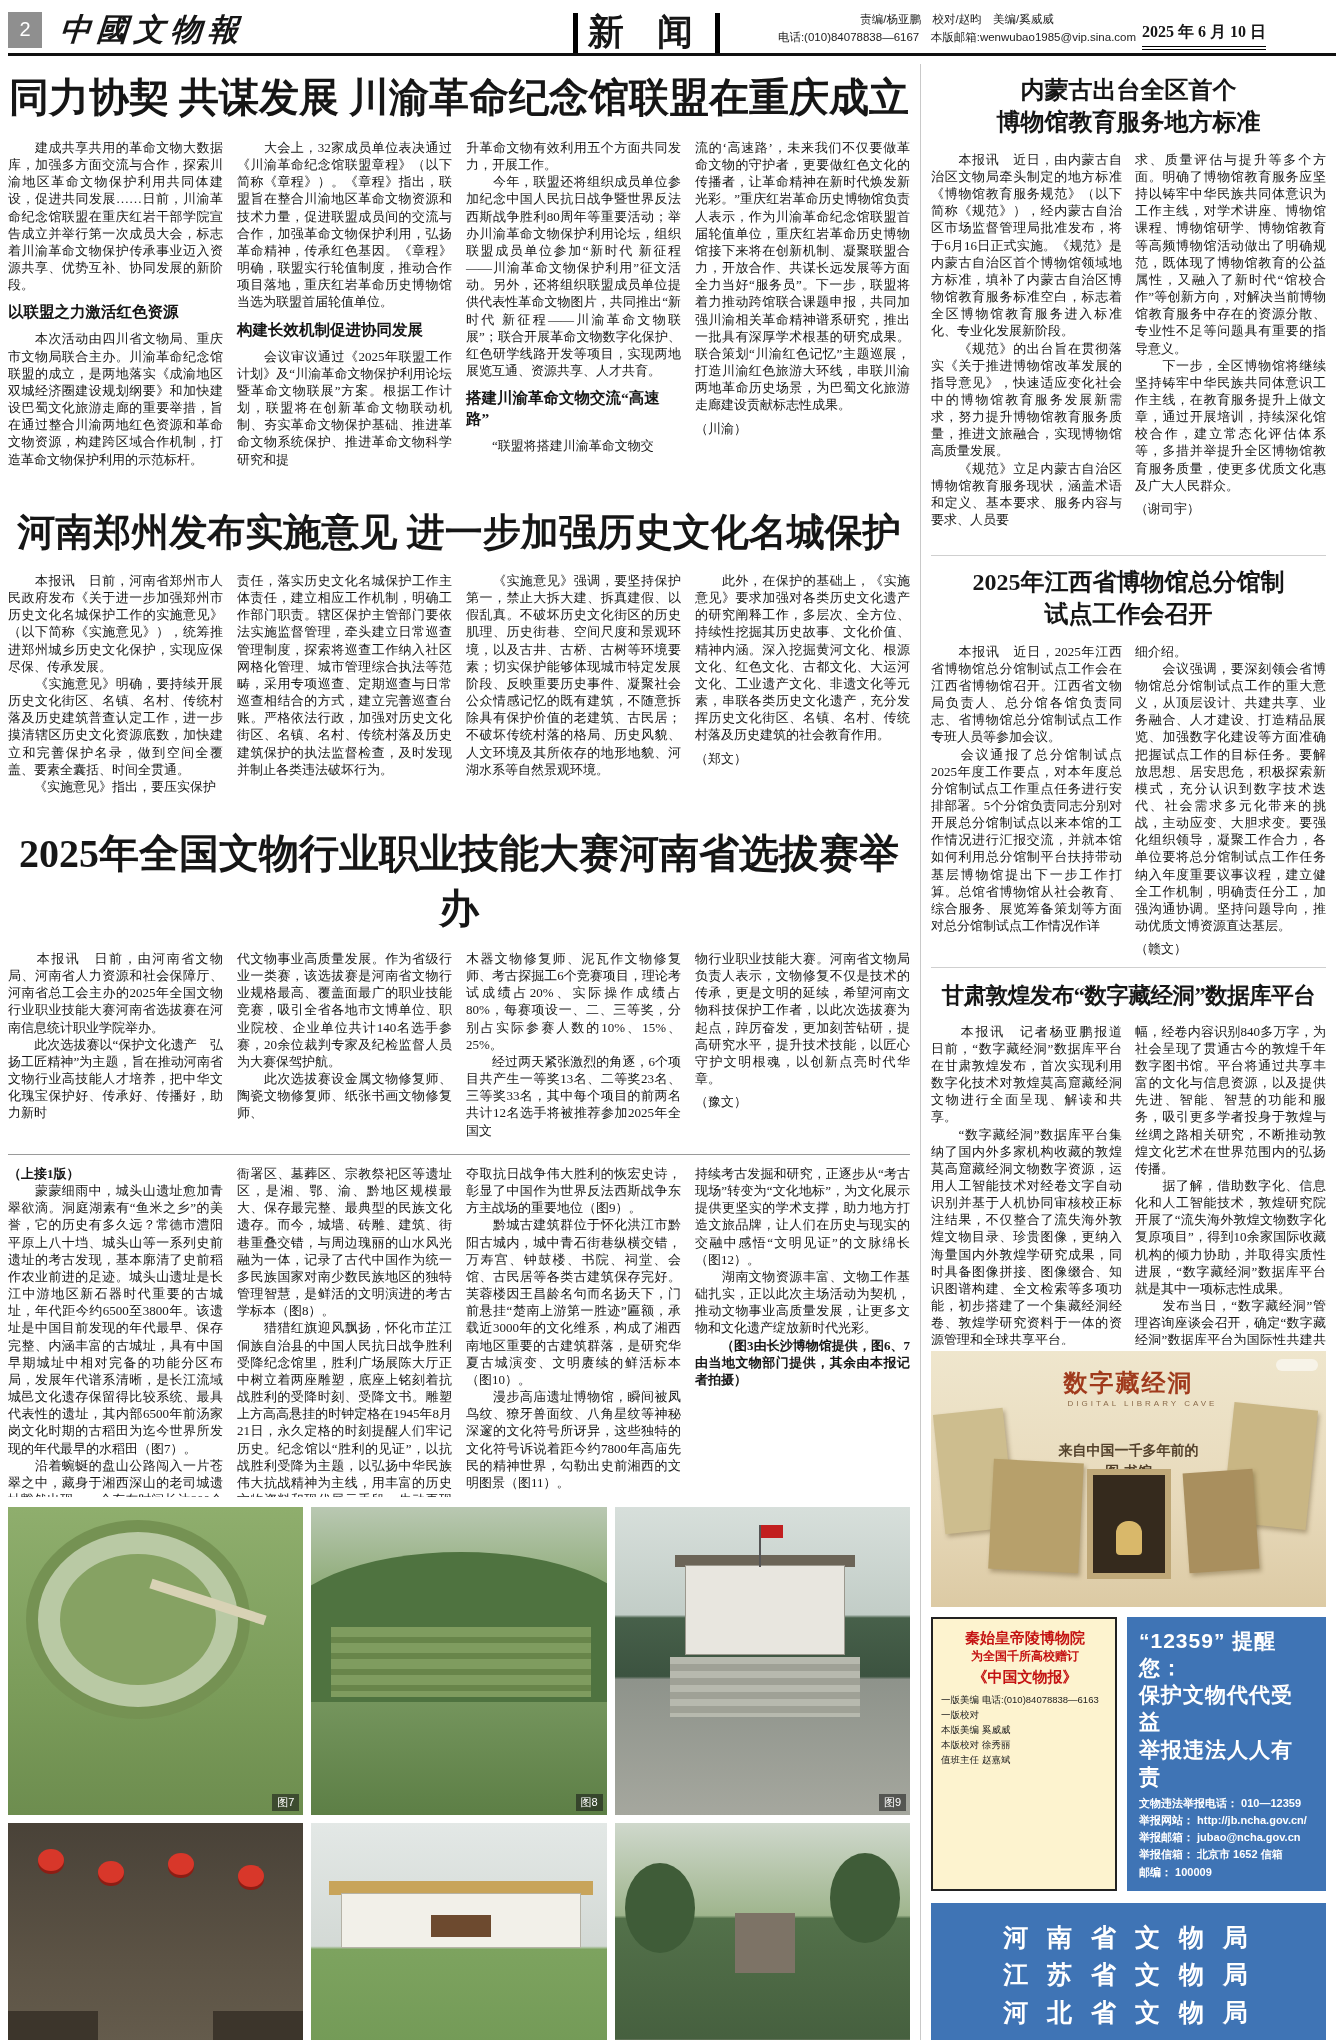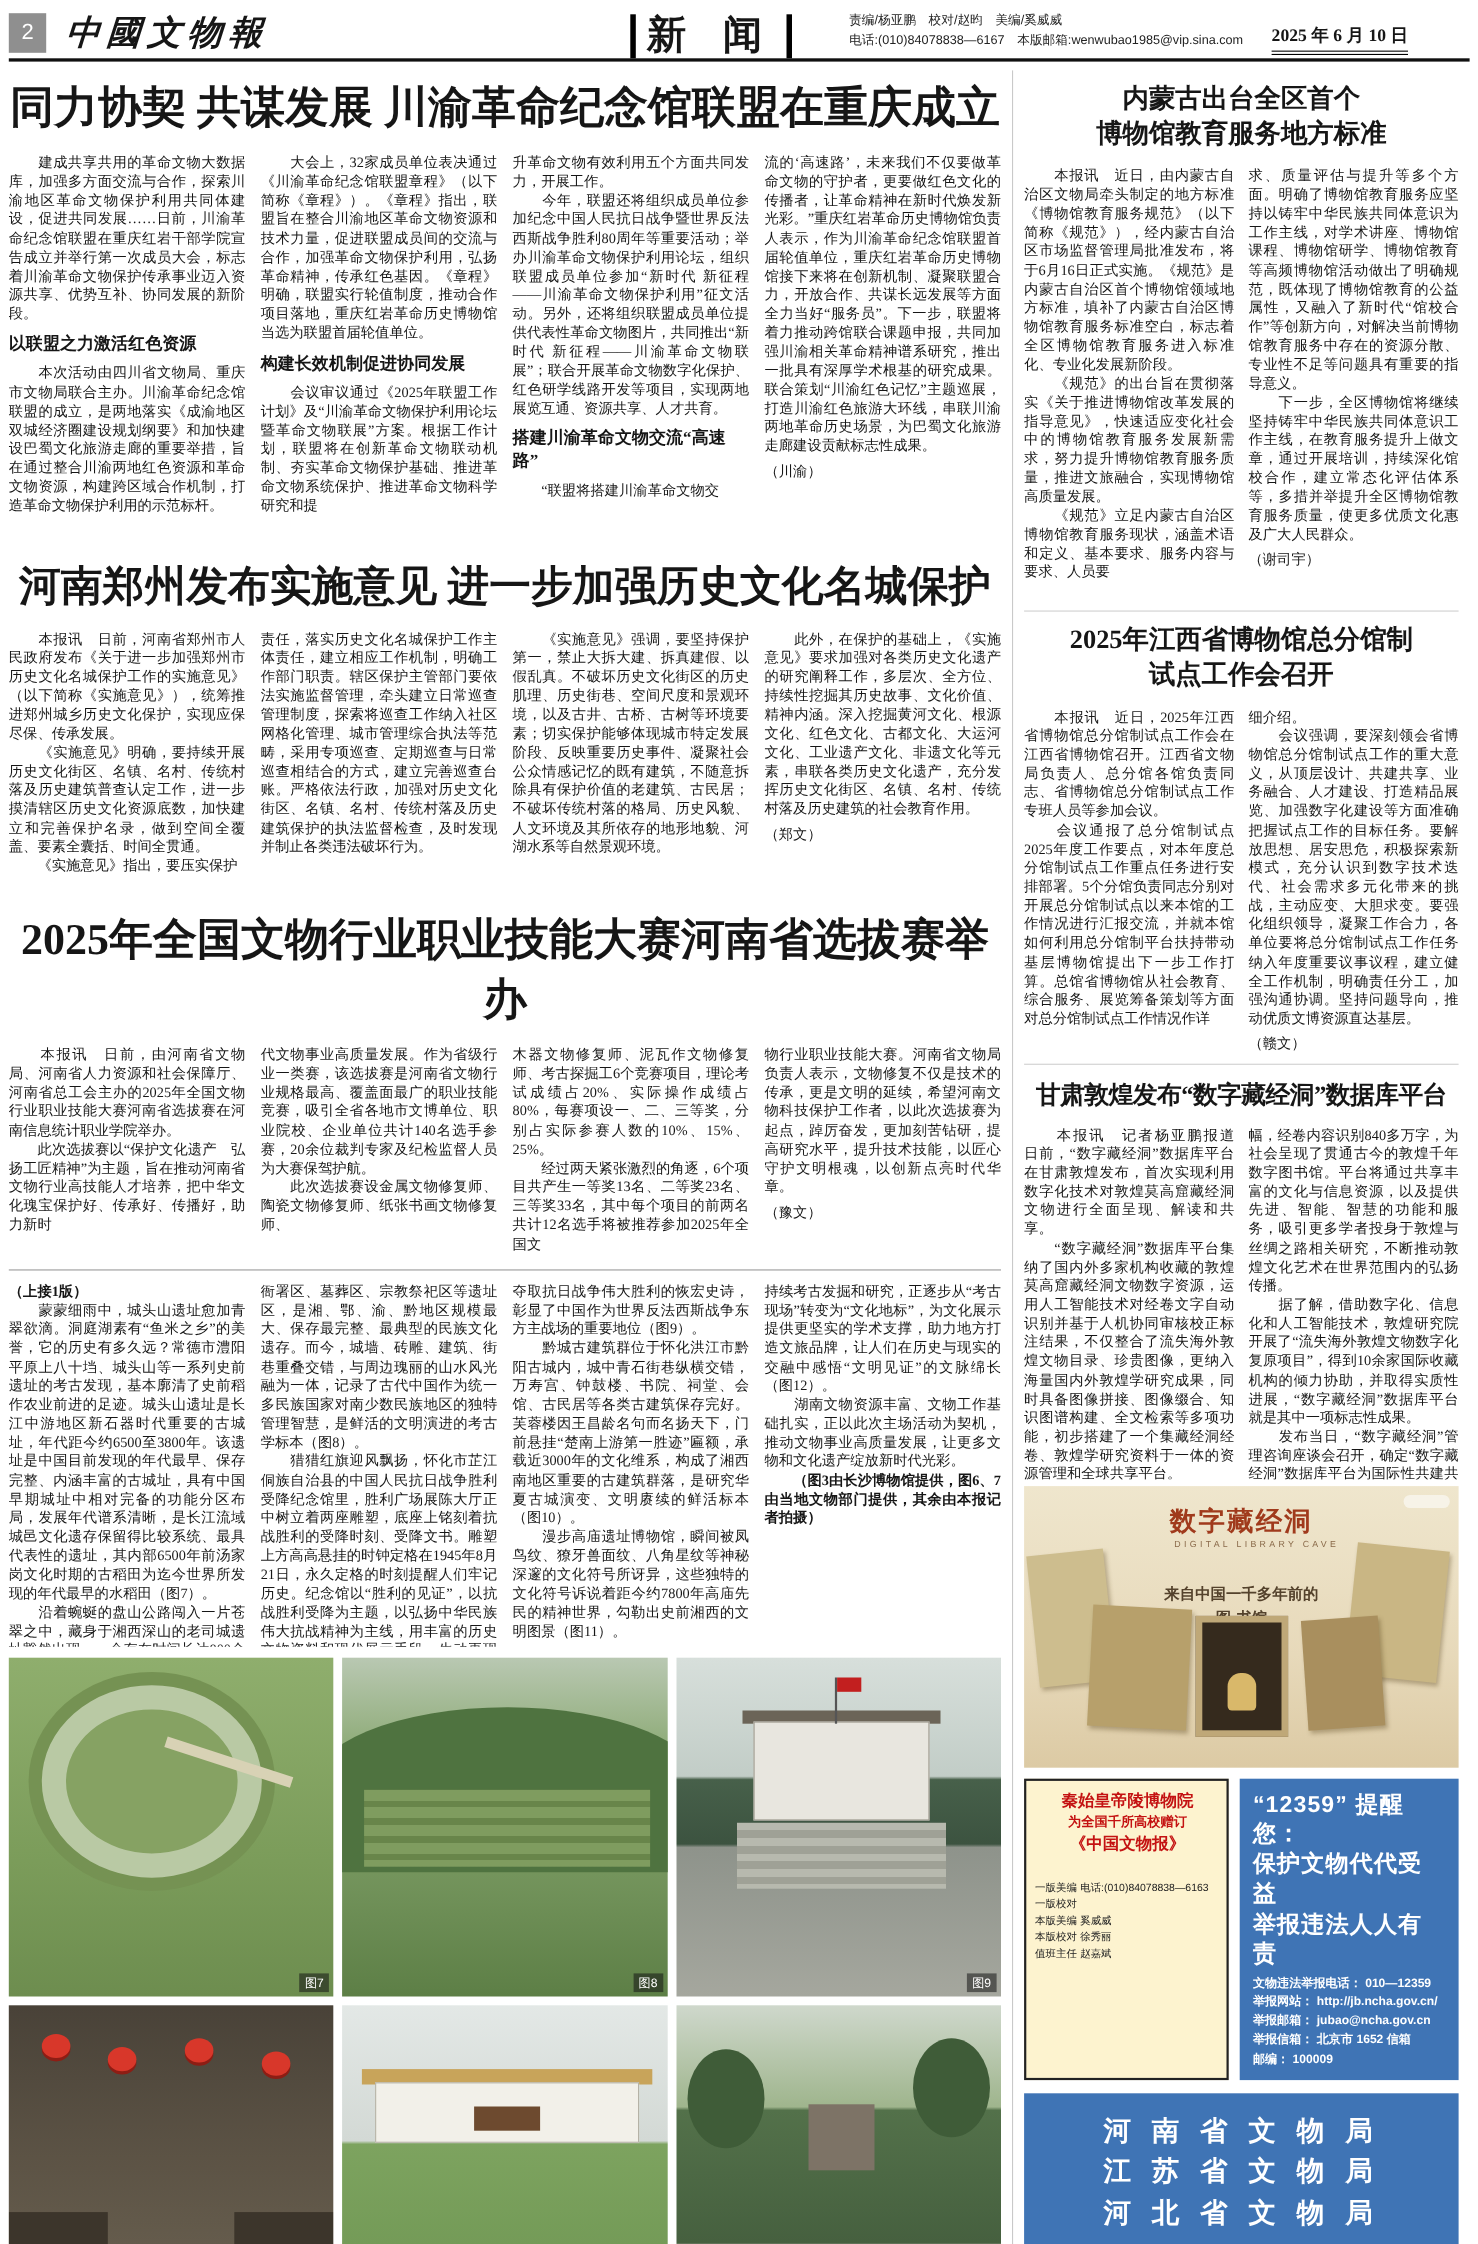--- a/index.html
+++ b/index.html
@@ -9,21 +9,21 @@
 
   
   .hdr { height:50px; border-bottom:3px solid #101010; display:flex; align-items:center; position:relative; }
   .pagenum { width:34px; height:36px; background:#8f8f8f; color:#fff; font-size:20px;
     display:flex; align-items:center; justify-content:center; font-family:"Liberation Sans",sans-serif; }
   .masthead { font-size:31px; font-weight:bold; letter-spacing:6px; margin-left:18px;
     font-style:italic; transform:skewX(-4deg); }
   .secwrap { position:absolute; left:565px; top:2px; display:flex; align-items:center; gap:10px; }
   .vbar { width:5px; height:40px; background:#000; }
   .sectitle { font-size:36px; font-weight:900; letter-spacing:12px; }
-  .hdr-right { position:absolute; right:4px; top:4px; text-align:left; width:560px; display:flex; gap:14px; }
+  .hdr-right { position:absolute; right:4px; top:4px; text-align:center; width:560px; display:flex; }
   .credits { font-size:11.5px; line-height:1.6; color:#222; width:370px; font-family:"Liberation Sans",sans-serif; }
   .datebox { font-size:16px; font-weight:bold; padding-top:12px; border-bottom:4px double #000; height:40px; }
 
   
   .bodyrow { display:flex; gap:14px; overflow:hidden; }
   .bodyrow .col { flex:1 1 0; }
   p.b { font-size:13px; line-height:1.32; text-align:justify; }
   h4.sub { font-size:15.5px; font-weight:bold; margin:9px 0 7px 0; }
   .byline { text-align:right; font-size:13px; margin-top:6px; }
   .contlabel { font-size:13px; font-weight:bold; }
@@ -98,21 +98,21 @@
   .buddha { position:absolute; left:50%; bottom:18px; transform:translateX(-50%); width:26px; height:34px;
     border-radius:12px 12px 4px 4px; background:#d9b86a; }
   .pill { position:absolute; right:8px; top:8px; width:42px; height:12px; border-radius:7px; background:#f7f3e8; }
 
   
   .adrow { display:flex; gap:10px; margin-top:4px; }
   .cream { width:186px; border:2px solid #222; background:#fdf3cf; padding:8px 6px 6px 8px; }
   .cream .t { color:#c41212; font-weight:900; text-align:center; font-size:15px; line-height:1.45;
     font-family:"Liberation Sans",sans-serif; }
   .cream .t2 { font-size:12px; }
-  .cream table { margin-top:22px; font-size:9.5px; color:#222; border-collapse:collapse; font-family:"Liberation Sans",sans-serif; }
+  .cream table { margin-top:6px; font-size:9.5px; color:#222; border-collapse:collapse; font-family:"Liberation Sans",sans-serif; }
   .cream td { padding:1px 3px 1px 0; white-space:nowrap; }
   .blue12359 { flex:1; background:#3f74b5; color:#fff; padding:10px 12px; font-family:"Liberation Sans",sans-serif; }
   .blue12359 .big { font-size:21px; font-weight:900; line-height:1.3; letter-spacing:1px; }
   .blue12359 .sm { font-size:11px; font-weight:bold; line-height:1.55; margin-top:5px; }
   .bluebox { background:#3f74b5; color:#fff; text-align:center; padding:16px 8px; margin-top:12px;
     font-family:"Liberation Sans",sans-serif; }
   .bluebox .ln { font-size:25px; font-weight:900; letter-spacing:6px; line-height:1.5; }
 </style>
 </head>
 <body>

